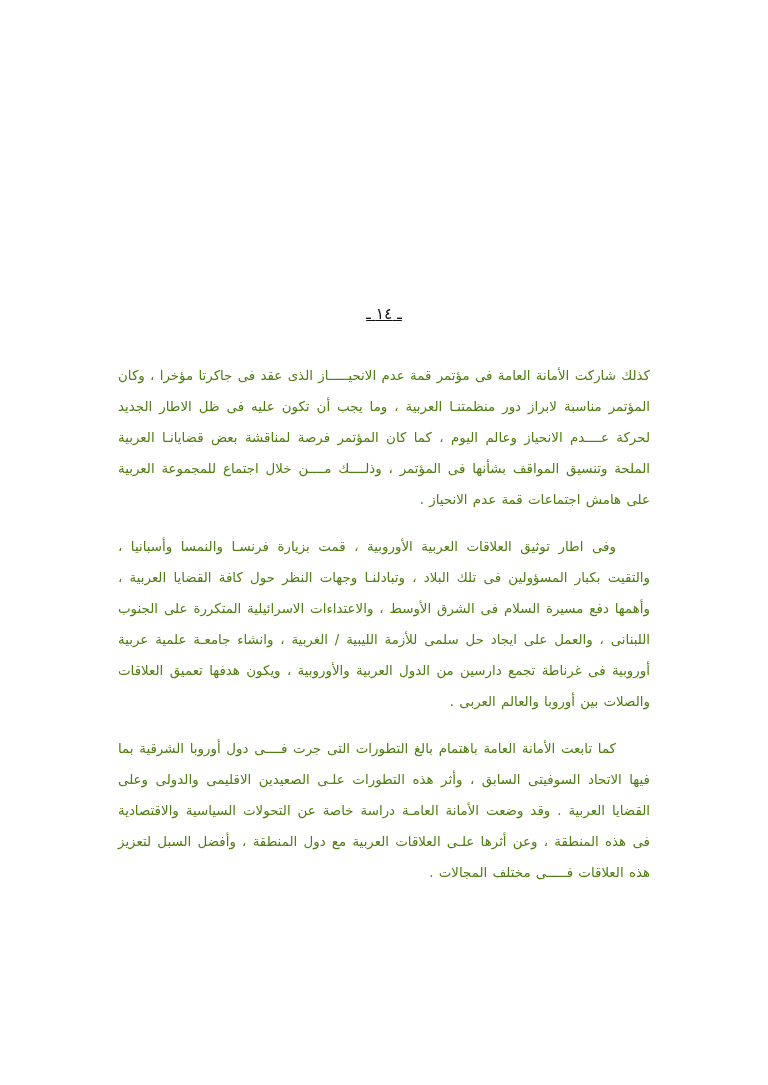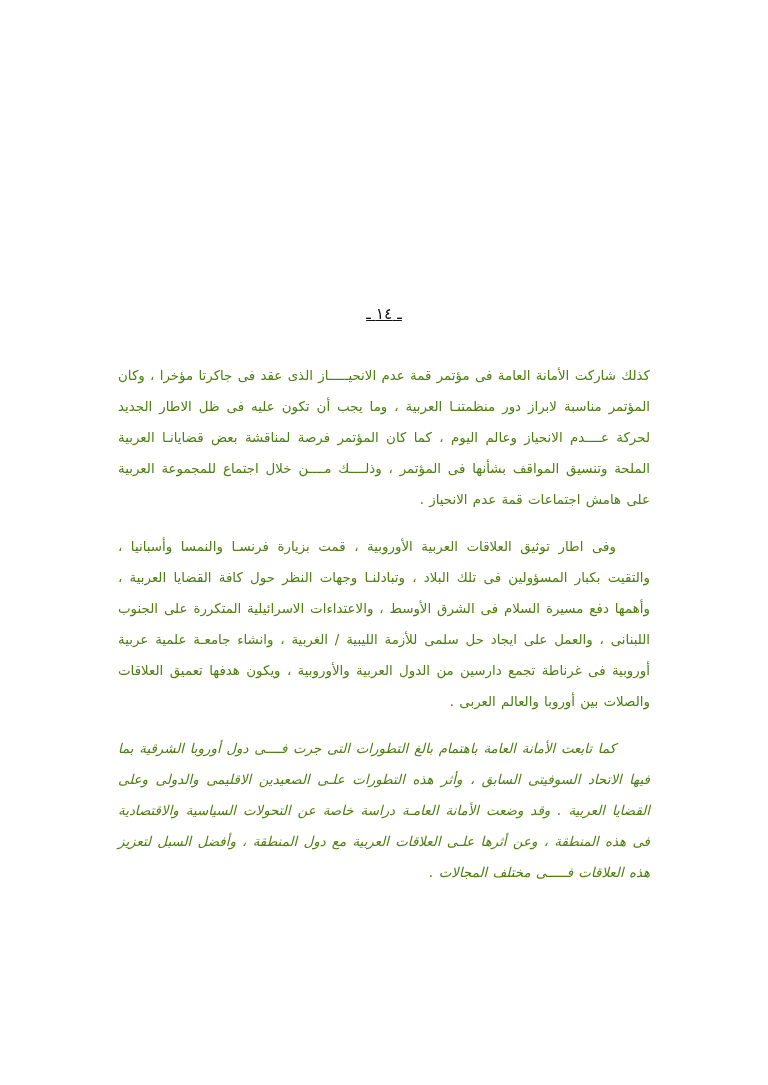--- a/index.html
+++ b/index.html
@@ -47,21 +47,20 @@
     margin: 0 0 16px 0;
     font-size: 13.4px;
     line-height: 31px;
     color: #4d7c0f;
     text-align: justify;
     text-justify: inter-word;
     word-spacing: 1px;
   }
   p.para:last-child {
     margin-bottom: 4px;
-    font-style: italic;
   }
   p.para .indent {
     display: inline-block;
     width: 34px;
   }
   
   .page::after {
     content: "";
     position: absolute;
     inset: 0;

